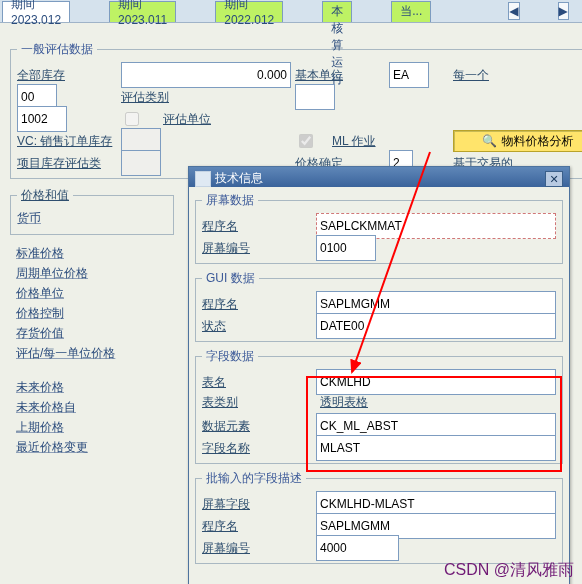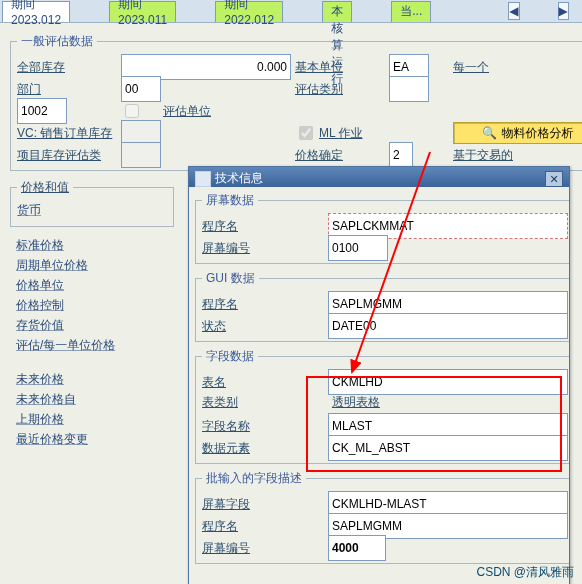--- a/index.html
+++ b/index.html
@@ -32,41 +32,42 @@
     display:flex;
     align-items:center;
   }
   .tab.active { background: #fff; font-weight: normal; }
   .nav-btn {
     width:16px; height:16px; border:1px solid #7d9cc0; background:#f5f8fb; margin-left:1px;
     display:flex;align-items:center;justify-content:center;color:#2a4b7c;
   }
   .content {
     padding: 6px 10px;
+    margin-top: 8px;
   }
   fieldset {
     border: 1px solid #a9b8c2;
     margin: 4px 0 8px 0;
     padding: 4px 6px 6px 6px;
     background: #eef0e8;
   }
   legend { color: #3b5998; padding: 0 4px; }
   .row {
     display: grid;
     grid-template-columns: 100px 170px 90px 60px 150px;
     align-items: center;
     height: 22px;
     column-gap:4px;
   }
   .row2 {
     display: grid;
     grid-template-columns: 110px 240px;
     align-items: center;
     height: 22px;
-    column-gap:16px;
+    column-gap:4px;
   }
   .lbl { color: #2f4f6f; text-decoration: underline; }
   input.txt {
     border: 1px solid #7d9cc0;
     height: 16px;
     padding: 12px 3px;
     background: #fff;
     font-size: 12px;
     box-sizing: border-box;
   }
@@ -125,22 +126,22 @@
   .highlight-box {
     position:absolute;
     border:2px solid red;
     pointer-events:none;
     z-index:12;
   }
   .arrow-svg { position:absolute; z-index:13; pointer-events:none; }
   .watermark {
     position:absolute;
     right:8px; bottom:3px;
-    color:#0c4a6e;
-    font-size:12px;
+    color:#701a75;
+    font-size:16px;
     z-index:20;
   }
   .titlebar-icon { width:14px;height:14px;border:1px solid #c4d3e3;background:#dfe9f3;margin-right:4px;display:inline-block;}
 </style>
 </head>
 <body>
 
 <div class="toolbar">
   <div class="tab active">期间 2023.012</div>
   <div class="tab">期间 2023.011</div>
@@ -160,41 +161,40 @@
 
     <div class="row">
       <span class="lbl">全部库存</span>
       <input class="txt right" value="0.000" style="">
       <span class="lbl">基本单位</span>
       <input class="txt" style="width: 40px;" value="EA">
       <span class="lbl">每一个</span>
     </div>
 
     <div class="row">
-      <span class="lbl">部门</span>
       <input class="txt" style="width: 40px;" value="00">
       <span class="lbl">评估类别</span>
       <input class="txt" style="width: 40px;">
       <span></span>
     </div>
 
     <div class="row">
       <input class="txt" style="width: 50px;" value="1002">
       <span style="display:flex;align-items:center;gap:21px;">
         <input type="checkbox" class="chk" disabled="" style="">
         <span class="lbl">评估单位</span>
       </span>
       <span></span>
         <span></span>
     </div>
 
     <div class="row">
       <span class="lbl">VC: 销售订单库存</span>
       <input class="txt ro" style="width: 40px;">
-      <span style="display:flex;align-items:center;gap:3px;">
+      <span style="display:flex;align-items:center;gap:16px;">
         <input type="checkbox" class="chk" checked="" disabled="" style="">
         <span class="lbl">ML 作业</span>
       </span>
       <span></span>
       <div class="btn-analyze">
         <span>🔍</span>
         <span>物料价格分析</span>
       </div>
     </div>
 
@@ -266,42 +266,42 @@
       <legend>字段数据</legend>
       <div class="row2">
         <span class="lbl">表名</span>
         <input class="txt" value="CKMLHD" style="">
       </div>
       <div class="row2">
         <span class="lbl">表类别</span>
         <span class="lbl" style="padding-left:4px">透明表格</span>
       </div>
       <div class="row2">
+        <span class="lbl">数据元素</span>
+        <input class="txt" value="CK_ML_ABST" style="">
+      </div>
+      <div class="row2">
         <span class="lbl">字段名称</span>
         <input class="txt" value="MLAST" style="">
       </div>
-      <div class="row2">
-        <span class="lbl">数据元素</span>
-        <input class="txt" value="CK_ML_ABST" style="">
-      </div>
     </fieldset>
 
     <fieldset>
       <legend>批输入的字段描述</legend>
       <div class="row2">
         <span class="lbl">屏幕字段</span>
         <input class="txt" value="CKMLHD-MLAST" style="">
       </div>
       <div class="row2">
         <span class="lbl">程序名</span>
         <input class="txt" value="SAPLMGMM" style="">
       </div>
       <div class="row2">
         <span class="lbl">屏幕编号</span>
-        <input class="txt" style="width: 58px; font-weight: bold;" value="4000">
+        <input class="txt" style="width: 83px;" value="4000">
       </div>
     </fieldset>
   </div>
 </div>
 
 <div class="highlight-box" style="left:306px; top:376px; width:252px; height:92px;"></div>
 
 <svg class="arrow-svg" style="left:0;top:0;" width="582" height="584">
   <defs>
     <marker id="ah" markerWidth="8" markerHeight="8" refX="6" refY="3" orient="auto">

